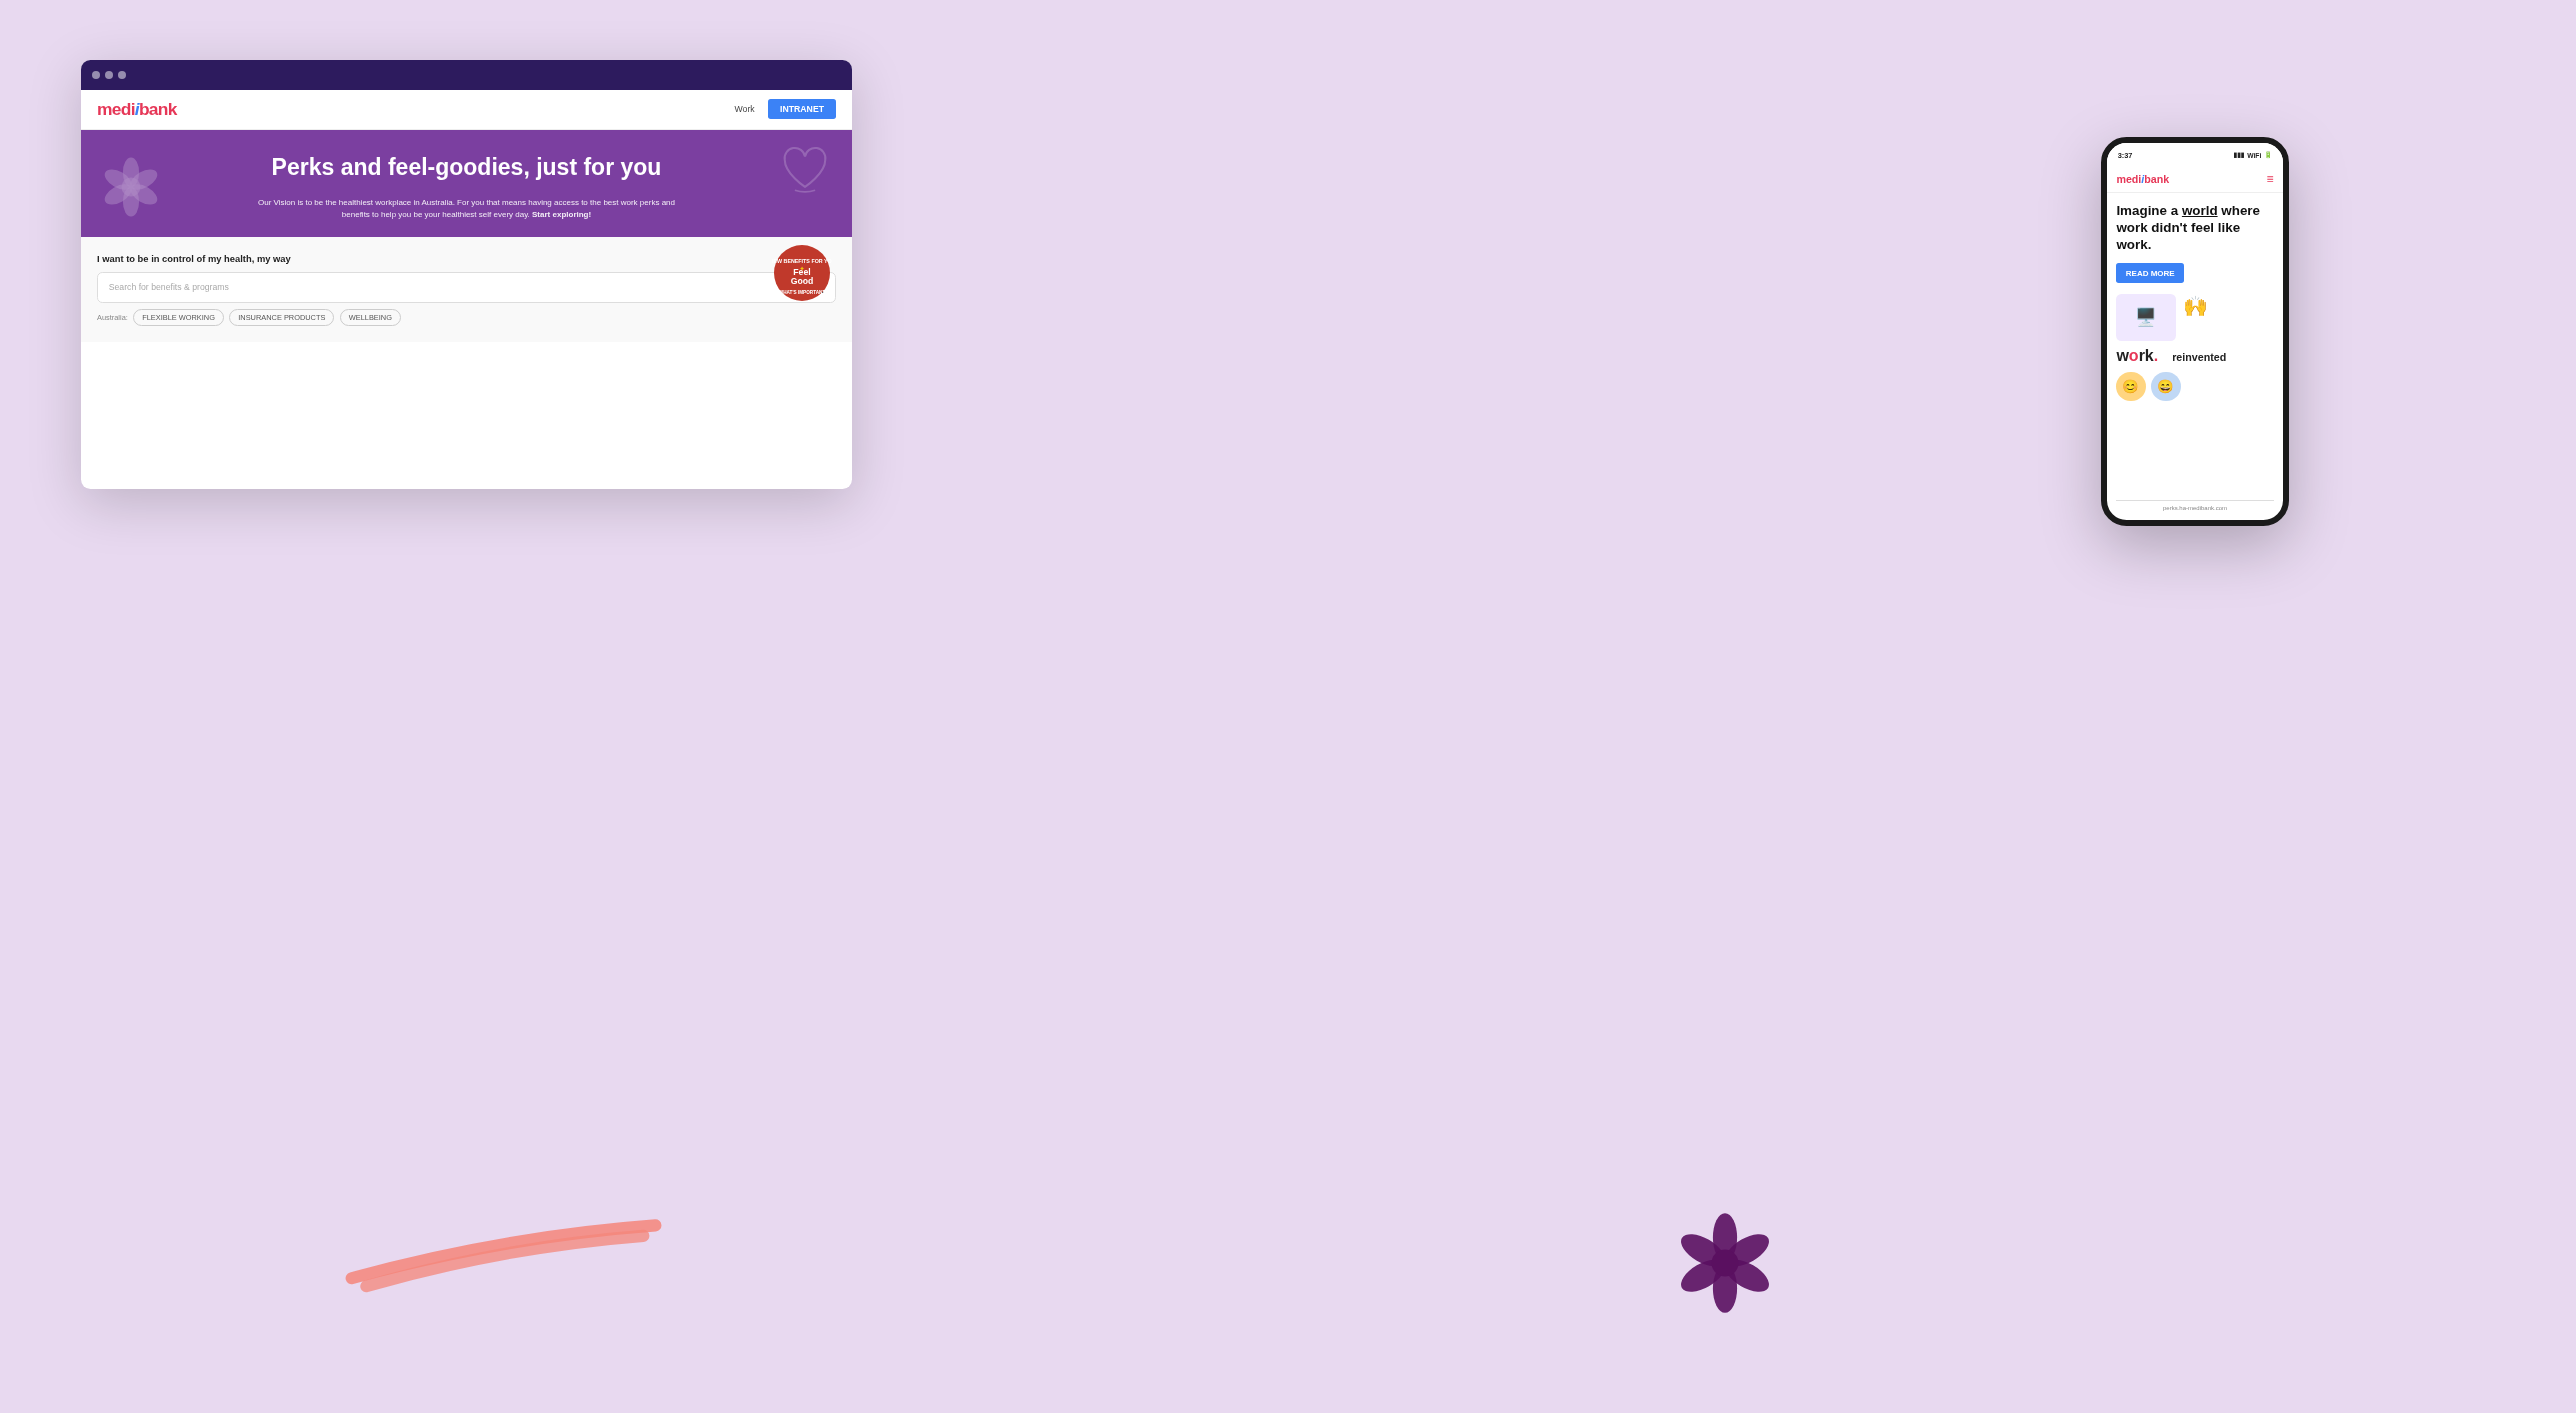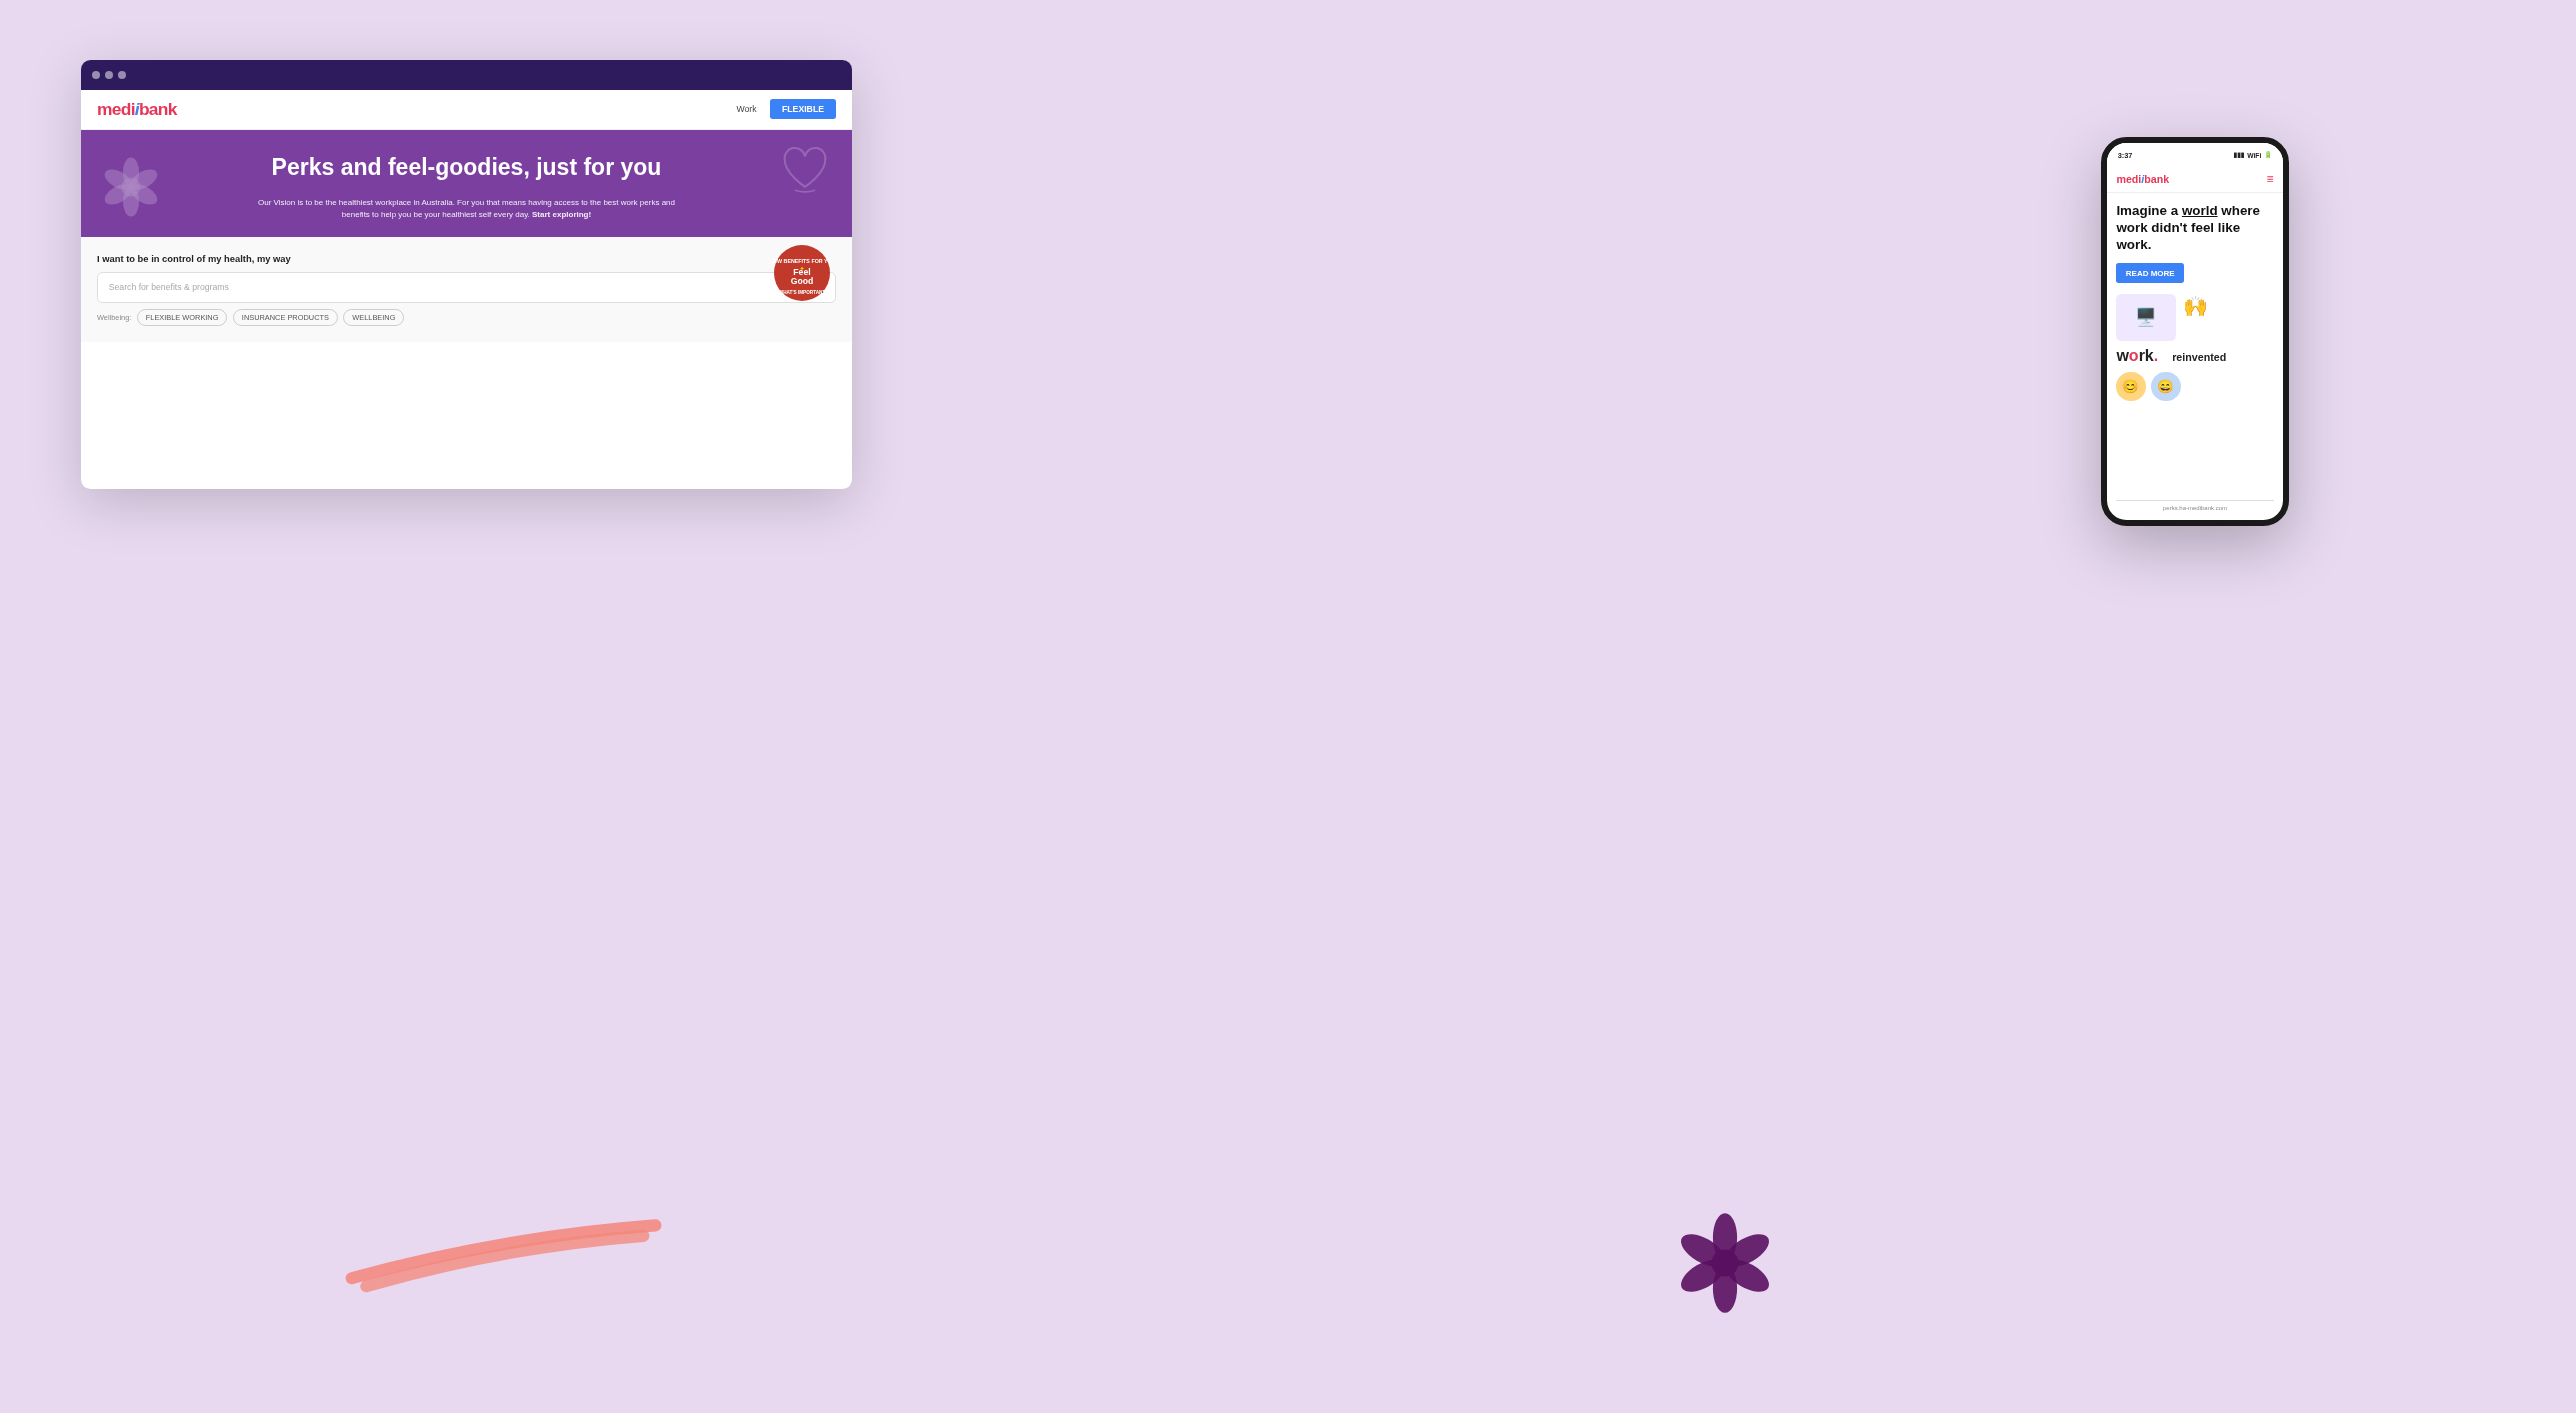--- a/index.html
+++ b/index.html
@@ -341,21 +341,21 @@
     </div>
 
     <div class="site-nav">
       <div>
         <span class="logo-text">
           <span class="logo-medi">medi</span><span class="logo-i">i</span><span class="logo-bank">bank</span>
         </span>
       </div>
       <div class="nav-right">
         <span class="nav-home">Work</span>
-        <button class="nav-intranet">FLEXIBLE</button>
+        <button class="nav-intranet">INTRANET</button>
       </div>
     </div>
 
     <div class="hero-section">
 
       <div class="hero-flower-left">
         <svg width="74" height="74" viewBox="0 0 110 110">
           <g transform="translate(55,55)">
             <ellipse cx="0" cy="-22" rx="12" ry="22" fill="rgba(255,255,255,0.5)"></ellipse>
             <ellipse cx="0" cy="-22" rx="12" ry="22" fill="rgba(255,255,255,0.5)" transform="rotate(60)"></ellipse>
@@ -397,21 +397,21 @@
           <text x="45" y="42" text-anchor="middle" fill="#f1c40f" font-size="10">✦</text>
         </svg>
       </div>
 
       <div class="search-bar">
         <span class="search-input-text">Search for benefits &amp; programs</span>
         <span class="search-icon-wrap">🔍</span>
       </div>
 
       <div class="suggested-row">
-        <span class="suggested-label">Wellbeing:</span>
+        <span class="suggested-label">Australia:</span>
         <span class="suggested-tag">FLEXIBLE WORKING</span>
         <span class="suggested-tag">INSURANCE PRODUCTS</span>
         <span class="suggested-tag">WELLBEING</span>
       </div>
     </div>
   </div>
 
   <div class="phone-mockup">
 
     <div class="phone-notch-bar">

